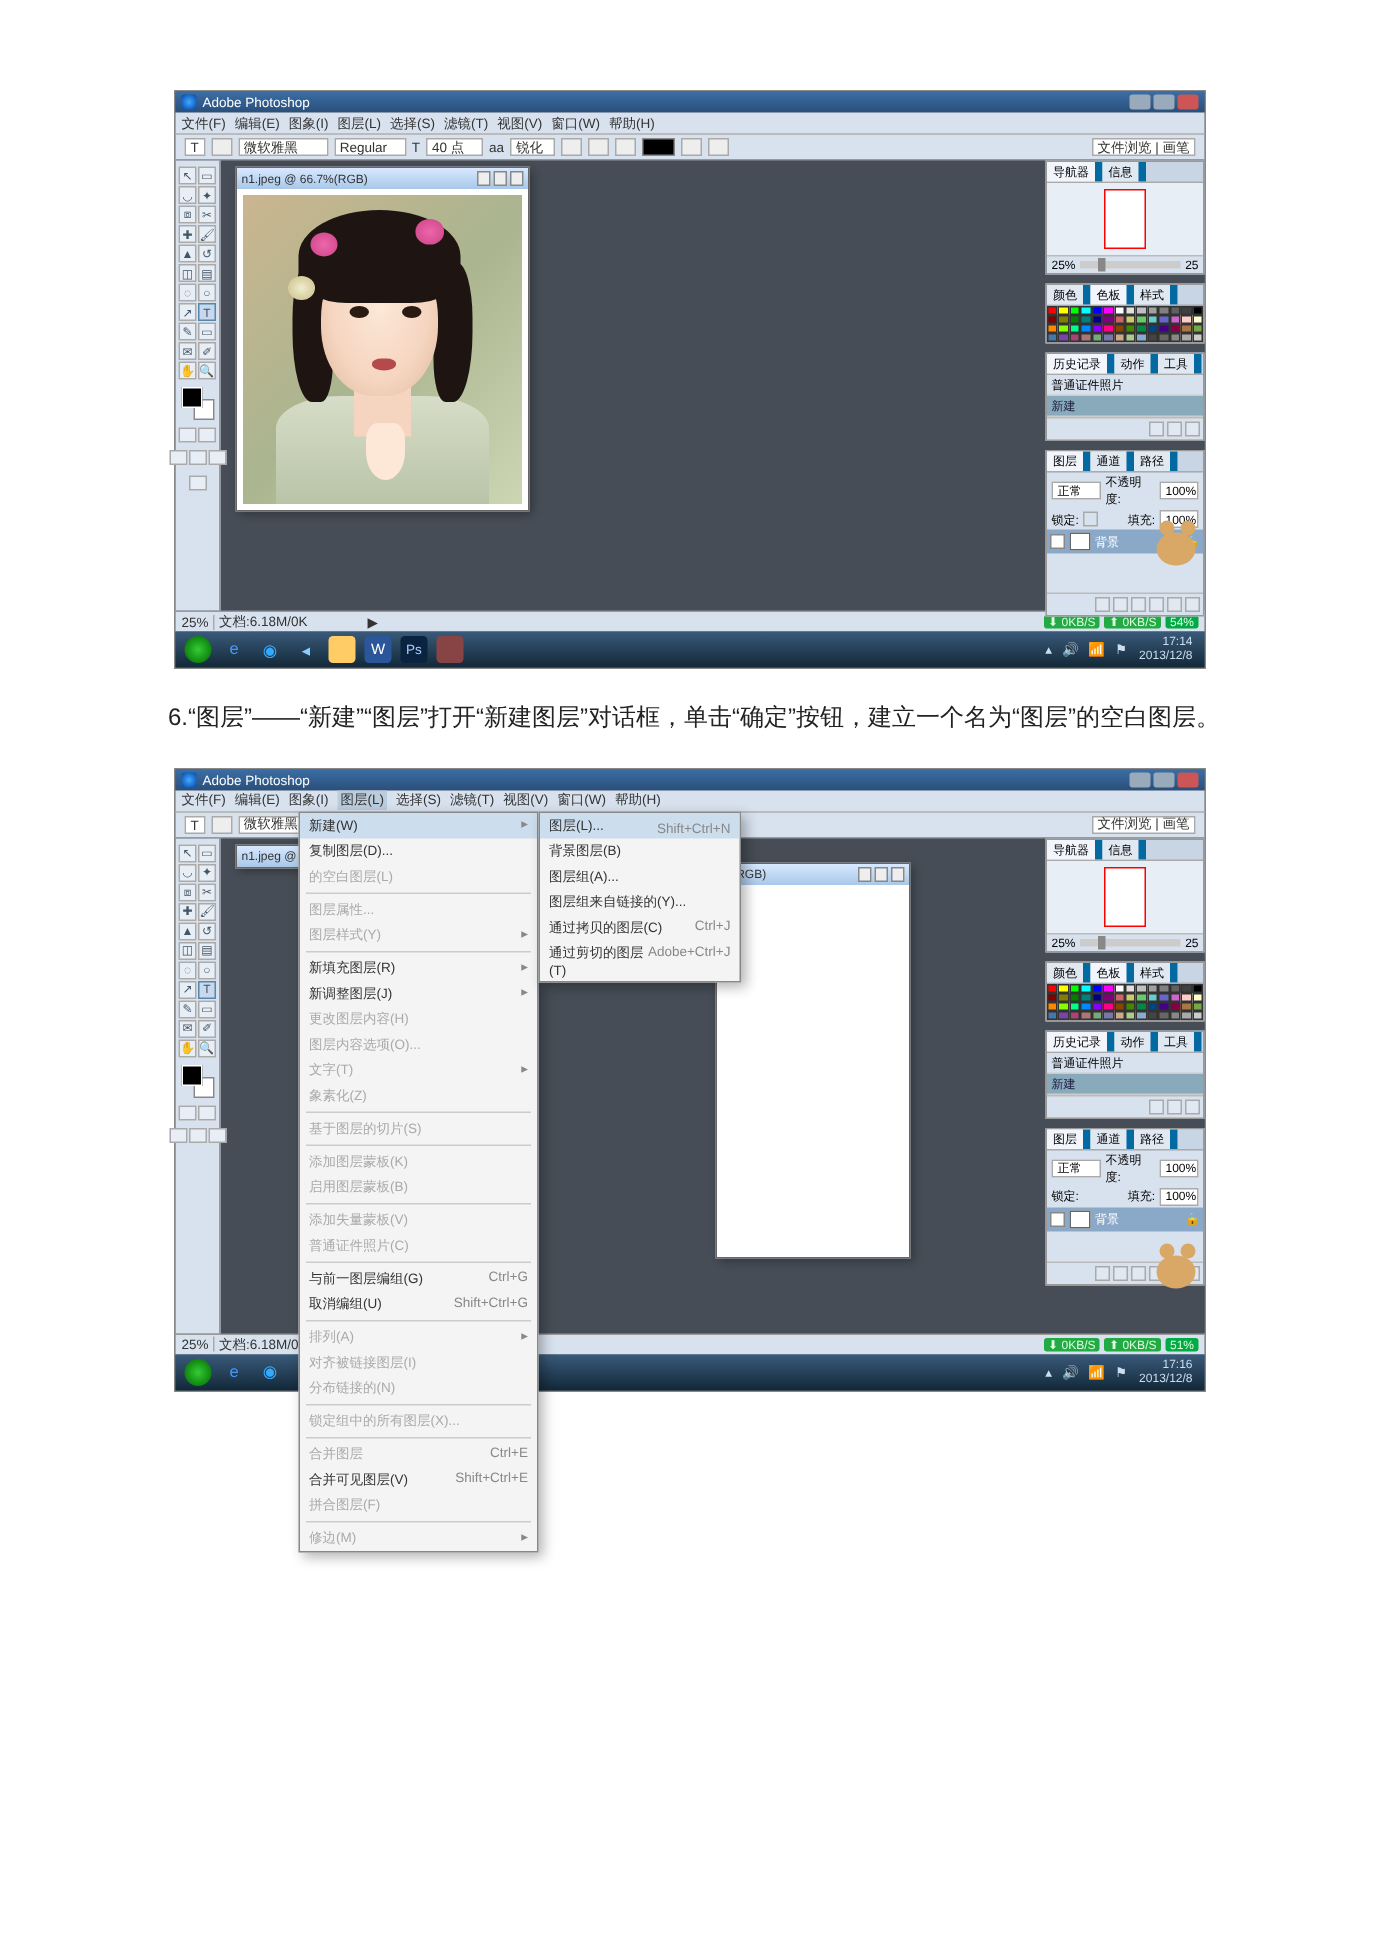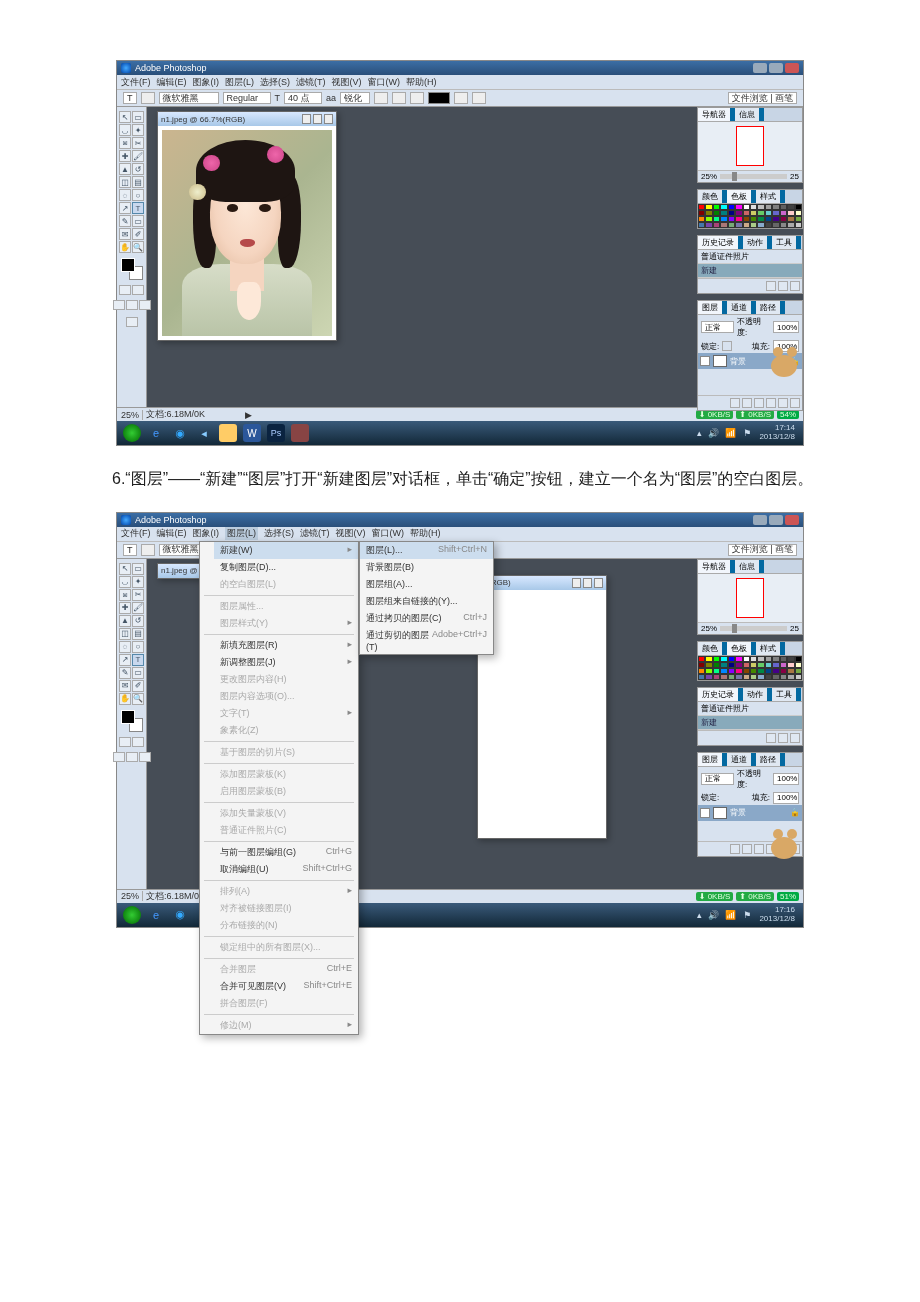--- a/index.html
+++ b/index.html
@@ -145,39 +145,39 @@
   .menu-dropdown {
     position:absolute;
     top:28px; left:82px;
     background:#f4f4f4;
     border:1px solid #888;
     box-shadow:3px 3px 8px rgba(0,0,0,.3);
     font-size:9px;
     width:160px;
     z-index:30;
   }
-  .menu-dropdown .mr { padding:2px 6px; color:#333; display:flex;margin-left:14px; }
+  .menu-dropdown .mr { padding:2px 6px; color:#333; display:flex; }
   .menu-dropdown .mr .mlbl { flex:1; }
   .menu-dropdown .mr .mkey { color:#888; }
   .menu-dropdown .mr.highlight { background:#cde; }
   .menu-dropdown .mr.disabled { color:#aaa; }
   .menu-dropdown .msep { height:1px; background:#ccc; margin:2px 4px; }
   .submenu {
     position:absolute;
     top:28px; left:242px;
     background:#f4f4f4;
     border:1px solid #888;
     box-shadow:3px 3px 8px rgba(0,0,0,.3);
     font-size:9px;
     width:135px;
     z-index:31;
   }
   .submenu .mr { padding:2px 6px; color:#333; display:flex; }
   .submenu .mr .mkey { color:#888; margin-left:auto; }
-  .submenu .mr.highlight { background:#cde; }
+  .submenu .mr.highlight { background:#cde;align-items:flex-end; }
 
   .para {
     margin: 14px auto 20px auto;
     width: 760px;
     font-size: 16px;
     line-height: 1.6;
     color: #222;
     text-indent: 2em;
   }
 
@@ -363,21 +363,21 @@
         <span class="mb"></span>
         <span class="mb"></span>
         <span class="mb"></span>
       </div>
       <div class="modebtns" style="margin-top:6px">
         <span class="mb"></span>
       </div>
     </div>
 
     <div class="docarea">
-      <div class="docwin" style="left:10px; top:4px; width:180px;">
+      <div class="docwin" style="left:10px; top:4px; width:196px;">
         <div class="dtitle">
           <span>n1.jpeg @ 66.7%(RGB)</span>
           <span class="spacer"></span>
           <span class="wb2" style="width:9px"></span>
           <span class="wb2" style="width:9px"></span>
           <span class="wb2" style="width:9px"></span>
         </div>
         <div class="dbody" style="height:214px; padding:4px;">
           <div class="portrait">
             <div class="dress"></div>

